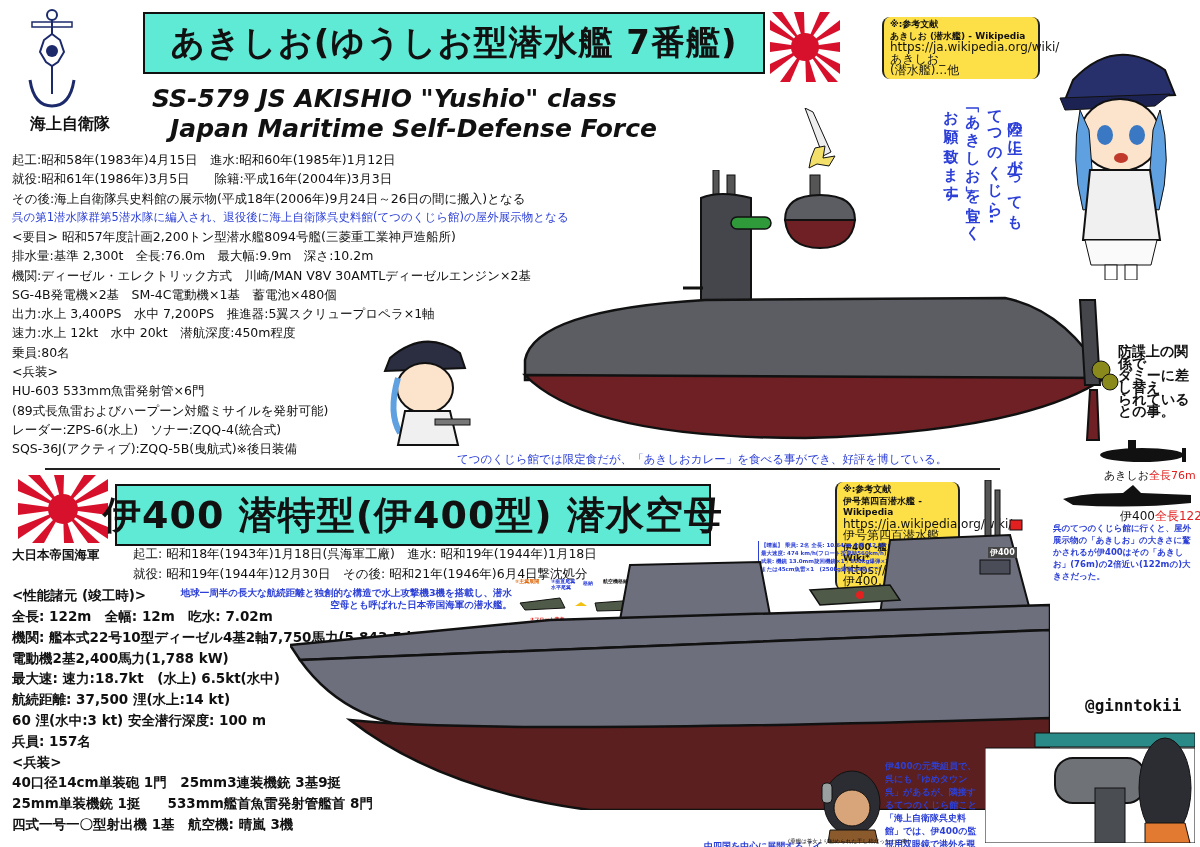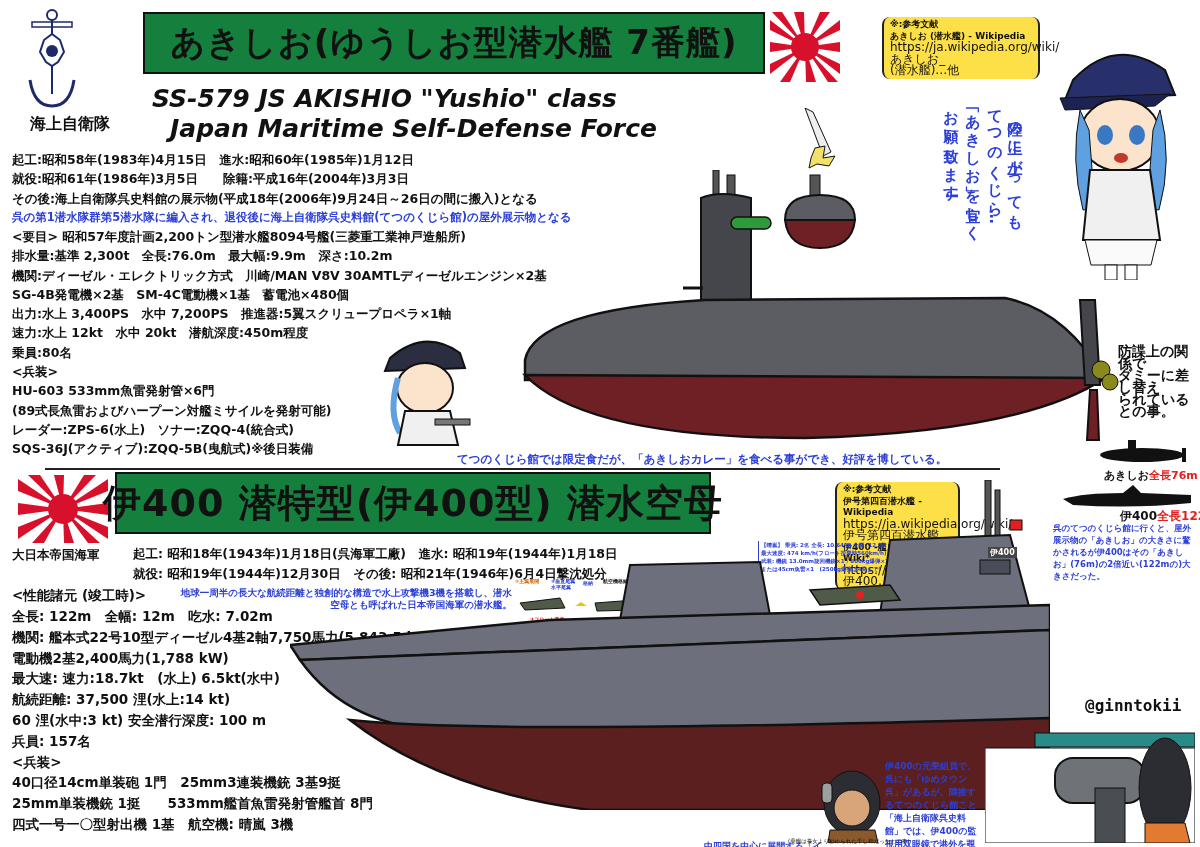--- a/index.html
+++ b/index.html
@@ -1,23 +1,23 @@
 <!DOCTYPE html>
 <html><head>
 <meta charset="utf-8">
 <style>
   * { box-sizing: border-box; margin: 0; padding: 0; }
   html, body { width: 1200px; height: 847px; background: #ffffff; overflow: hidden; }
   body { position: relative; font-family: "DejaVu Sans", sans-serif; color: #111; }
   .abs { position: absolute; }
-  .title-box { border: 2px solid #111; background: #15803d; display: flex; align-items: center; justify-content: center; font-weight: bold; white-space: nowrap; }
+  .title-box { border: 2px solid #111; background: #5eead4; display: flex; align-items: center; justify-content: center; font-weight: bold; white-space: nowrap; }
   .t1 { left: 143px; top: 12px; width: 622px; height: 62px; font-size: 34px; letter-spacing: 1px; }
-  .t2 { left: 115px; top: 472px; width: 596px; height: 62px; font-size: 38px; letter-spacing: 1px; }
+  .t2 { left: 115px; top: 484px; width: 596px; height: 62px; font-size: 38px; letter-spacing: 1px; }
   .en { font-family: "DejaVu Sans", sans-serif; font-style: italic; font-weight: bold; font-size: 25px; white-space: nowrap; color: #111; }
-  .spec { font-size: 12.5px; font-weight: bold; line-height: 19.3px; white-space: nowrap; }
+  .spec { font-size: 12.5px; font-weight: normal; line-height: 19.3px; white-space: nowrap; }
   .spec2 { font-size: 13.5px; font-weight: bold; line-height: 20.8px; white-space: nowrap; }
   .blue { color: #2c3fd6; }
   .red { color: #e32020; margin-top: 36px; }
   .small-note { font-size: 9px; font-weight: bold; line-height: 12px; }
   .ref { font-size: 9px; line-height: 11.5px; font-weight: bold; border-left: 2px solid #222; border-right: 2px solid #222; border-radius: 8px; padding: 2px 6px; background: #fde047; }
   .ref .url { font-size: 12px; font-weight: normal; }
   .vert { writing-mode: vertical-rl; font-weight: bold; font-size: 15px; color: #2c3fd6; line-height: 20px; letter-spacing: 1px; }
   .divider { height: 2px; background: #222; }
   .credit { font-family: "DejaVu Sans Mono", monospace; font-size: 16px; font-weight: bold; }
 </style>

